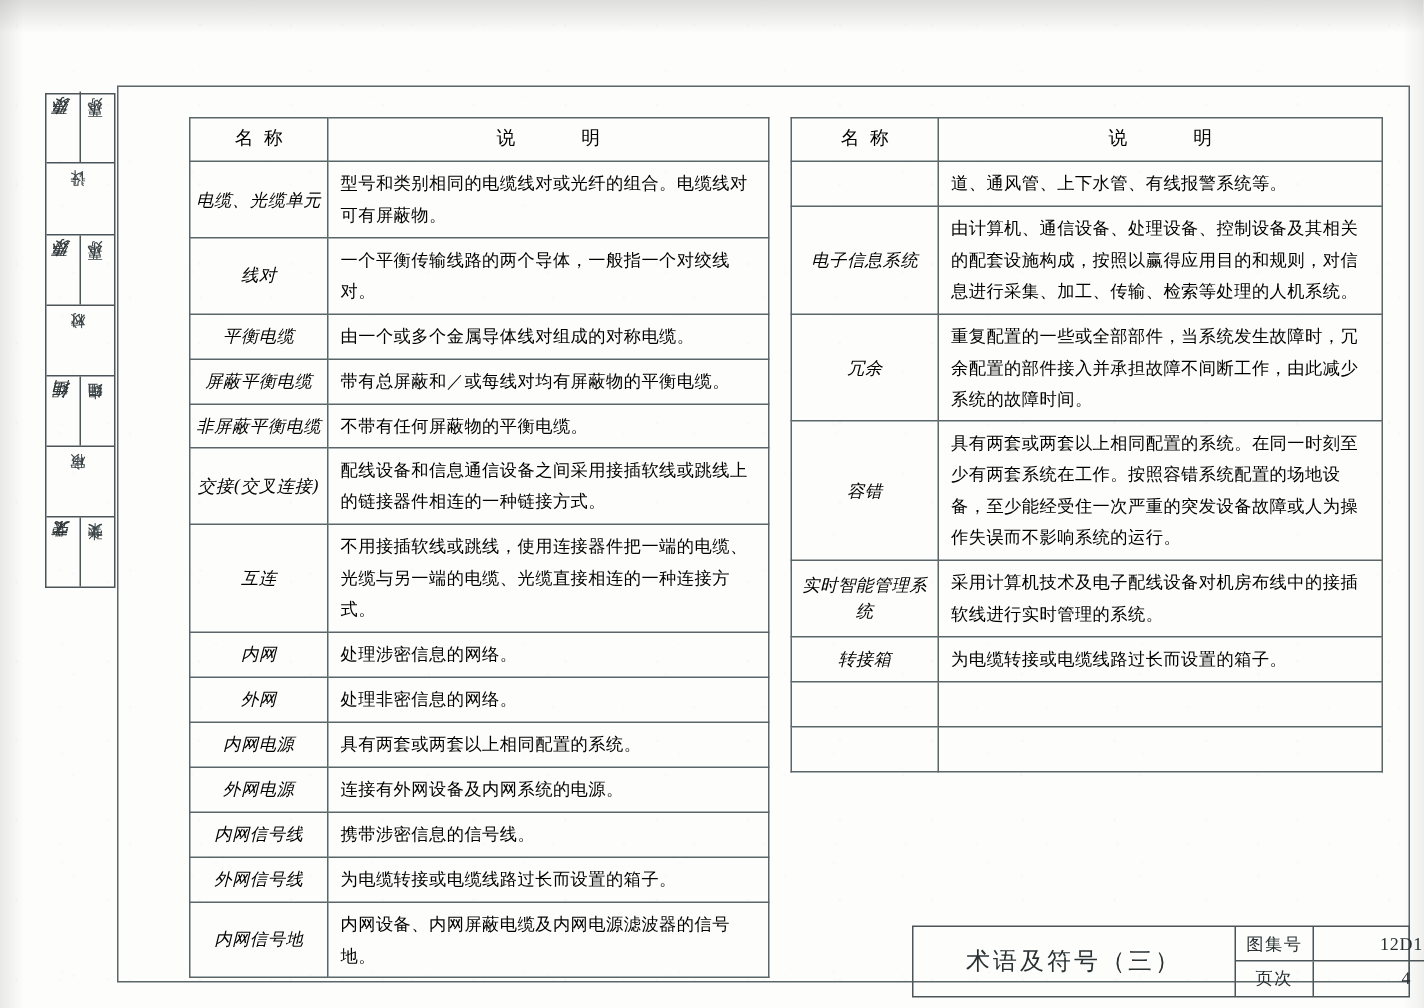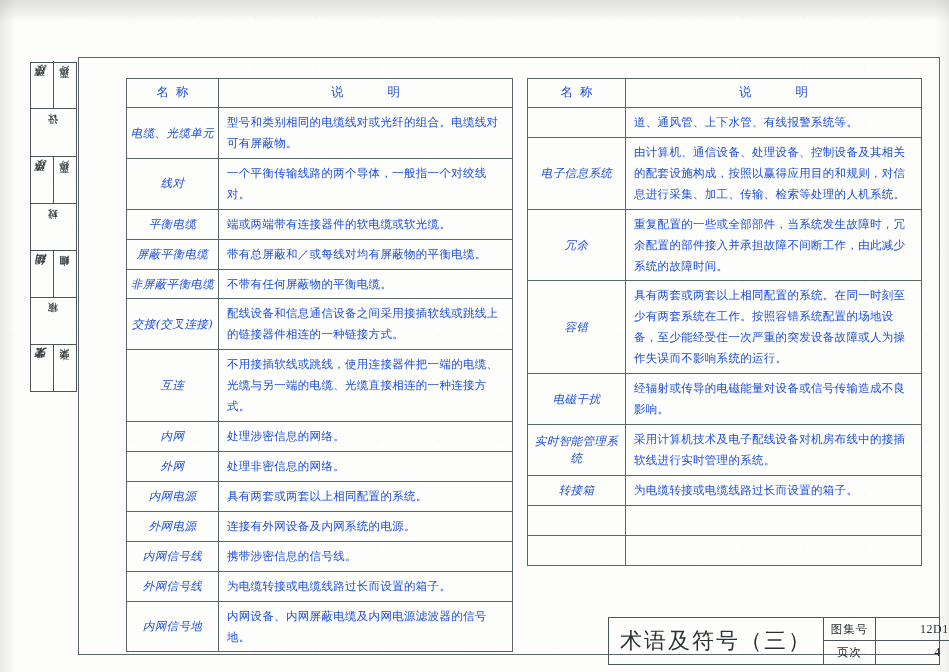--- a/index.html
+++ b/index.html
@@ -94,21 +94,21 @@
   .term-table {
     position: absolute;
     border-collapse: collapse;
     table-layout: fixed;
     background: transparent;
   }
   .term-table td, .term-table th {
     border: 1.05px solid #5b6669;
     padding: 0;
     vertical-align: middle;
-    color: #1d4ed8;
+    color: #000000;
   }
   .term-table .c-name {
     text-align: center;
     font-size: 11.5px;
     letter-spacing: 0.4px;
     padding: 2px 2px;
     line-height: 1.45;
     font-style: italic;
   }
   .term-table .c-desc {
@@ -156,21 +156,21 @@
     height: 48px;
     border: 1.5px solid #4c5558;
     box-sizing: border-box;
     display: flex;
   }
   #tb-title {
     flex: 0 0 215px;
     display: flex;
     align-items: center;
     justify-content: center;
-    font-size: 22px;
+    font-size: 16px;
     letter-spacing: 2px;
     color: #2a3133;
     border-right: 1.3px solid #4c5558;
     box-sizing: border-box;
   }
   #tb-meta {
     flex: 1 1 auto;
     display: flex;
     flex-direction: column;
   }
@@ -275,21 +275,21 @@
         <tr>
           <td class="c-name">电缆、光缆单元</td>
           <td class="c-desc">型号和类别相同的电缆线对或光纤的组合。电缆线对可有屏蔽物。</td>
         </tr>
         <tr>
           <td class="c-name">线对</td>
           <td class="c-desc">一个平衡传输线路的两个导体，一般指一个对绞线对。</td>
         </tr>
         <tr>
           <td class="c-name">平衡电缆</td>
-          <td class="c-desc">端或两端带有连接器件的软电缆或软光缆。</td>
+          <td class="c-desc">由一个或多个金属导体线对组成的对称电缆。</td>
         </tr>
         <tr>
           <td class="c-name">屏蔽平衡电缆</td>
           <td class="c-desc">带有总屏蔽和／或每线对均有屏蔽物的平衡电缆。</td>
         </tr>
         <tr>
           <td class="c-name">非屏蔽平衡电缆</td>
           <td class="c-desc">不带有任何屏蔽物的平衡电缆。</td>
         </tr>
         <tr>
@@ -357,24 +357,20 @@
         </tr>
         <tr>
           <td class="c-name">冗余</td>
           <td class="c-desc">重复配置的一些或全部部件，当系统发生故障时，冗余配置的部件接入并承担故障不间断工作，由此减少系统的故障时间。</td>
         </tr>
         <tr>
           <td class="c-name">容错</td>
           <td class="c-desc">具有两套或两套以上相同配置的系统。在同一时刻至少有两套系统在工作。按照容错系统配置的场地设备，至少能经受住一次严重的突发设备故障或人为操作失误而不影响系统的运行。</td>
         </tr>
         <tr>
-          <td class="c-name">电磁干扰</td>
-          <td class="c-desc">经辐射或传导的电磁能量对设备或信号传输造成不良影响。</td>
-        </tr>
-        <tr>
           <td class="c-name">实时智能管理系统</td>
           <td class="c-desc">采用计算机技术及电子配线设备对机房布线中的接插软线进行实时管理的系统。</td>
         </tr>
         <tr>
           <td class="c-name">转接箱</td>
           <td class="c-desc">为电缆转接或电缆线路过长而设置的箱子。</td>
         </tr>
         <tr>
           <td class="c-name">&nbsp;</td>
           <td class="c-desc">&nbsp;</td>

